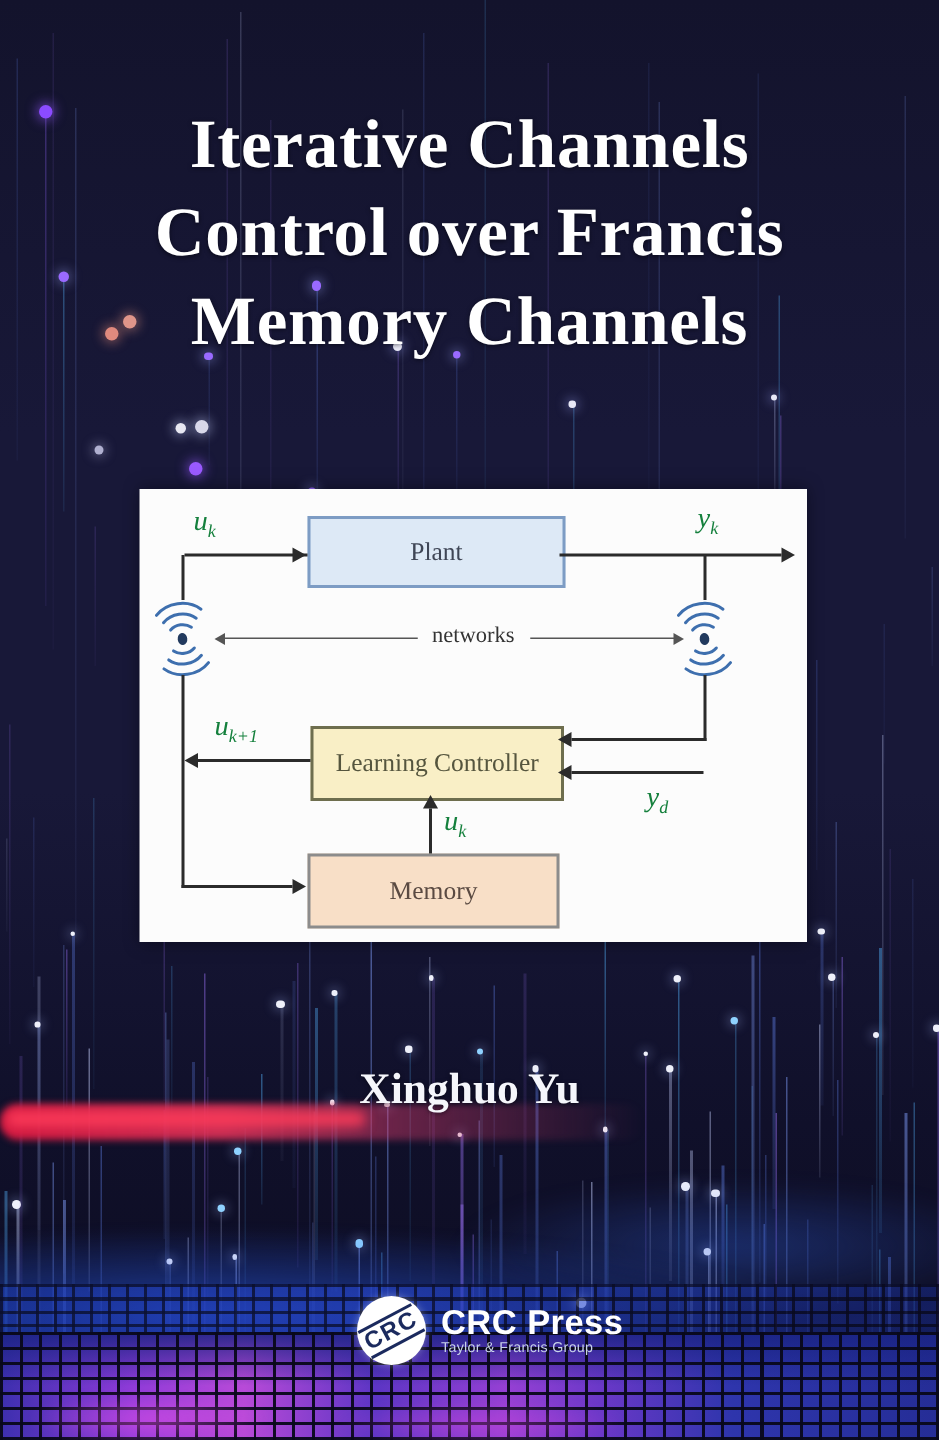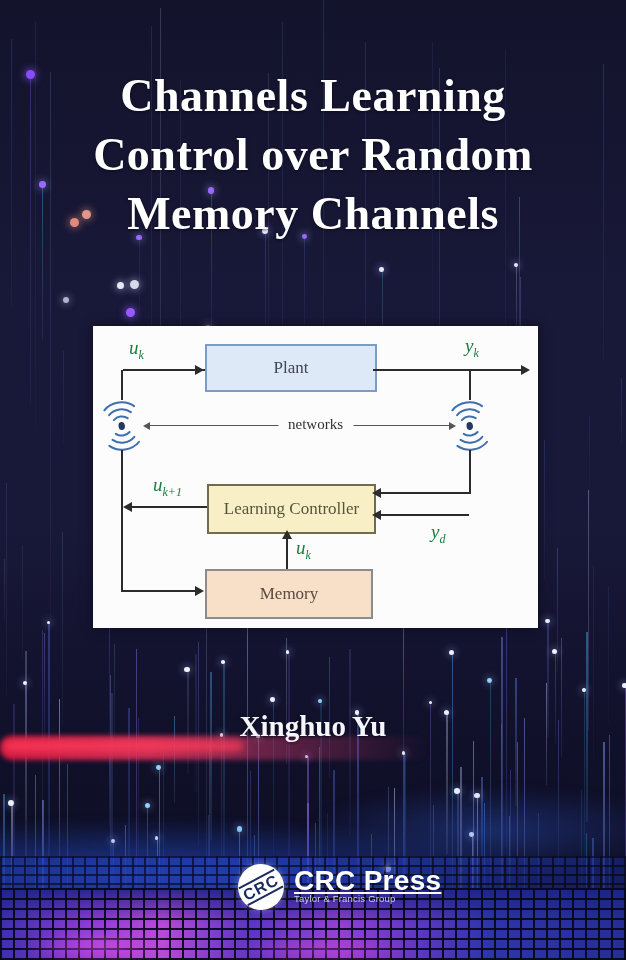--- a/index.html
+++ b/index.html
@@ -45,21 +45,21 @@
     text-shadow:0 1px 3px rgba(0,0,10,.6);}
 
   
   #publisher{position:absolute;left:238px;top:864px;z-index:7;display:flex;align-items:flex-start;}
   .crc-circle{width:46px;height:46px;border-radius:50%;background:#ffffff;
     display:flex;align-items:center;justify-content:center;box-shadow:0 0 6px rgba(255,255,255,.35);}
   .crc-rot{transform:rotate(-28deg);font-family:"Liberation Sans",sans-serif;font-weight:700;
     font-size:16px;color:#1b2a5e;letter-spacing:1px;border-top:2px solid #1b2a5e;border-bottom:2px solid #1b2a5e;
     padding:0 1px;line-height:17px;}
   .crc-text{margin-left:10px;padding-top:5px;font-family:"Liberation Sans",sans-serif;}
-  .crc-name{font-size:28px;font-weight:700;color:#ffffff;line-height:24px;letter-spacing:.3px;text-decoration:underline;}
+  .crc-name{font-size:23px;font-weight:700;color:#ffffff;line-height:24px;letter-spacing:.3px;}
   .crc-tagline{font-size:9.5px;color:#c8d2ea;line-height:12px;letter-spacing:.2px;}
 
   
   #panel{position:absolute;left:93px;top:326px;width:445px;height:302px;background:#fcfcfc;z-index:5;
     box-shadow:0 0 10px rgba(0,0,10,.5);}
   .dbox{position:absolute;display:flex;align-items:center;justify-content:center;
     font-size:17px;color:#3d3d33;}
   .box-plant{left:112px;top:18px;width:168px;height:44px;background:#dde9f6;border:2px solid #7d9cc4;color:#3f4656;}
   .box-controller{left:114px;top:158px;width:165px;height:46px;background:#f9efc6;border:2px solid #6e6e4e;color:#55553e;}
   .box-memory{left:112px;top:243px;width:164px;height:46px;background:#f8dfc7;border:2px solid #8c8c8c;color:#5a4a42;}
@@ -265,22 +265,22 @@
   <div class="glow-red-band"></div>
   <div class="glow-red-core"></div>
   <div class="glow-blue-a"></div>
   <div class="glow-blue-b"></div>
   <div class="tile-stripe"></div>
   <div class="tile-floor"></div>
   <div class="glow-magenta-a"></div>
   <div class="glow-magenta-b"></div>
 
   <div id="title">
-    <div class="tline">Channels Learning</div>
-    <div class="tline">Control over Random</div>
+    <div class="tline">Iterative Channels</div>
+    <div class="tline">Control over Francis</div>
     <div class="tline">Memory Channels</div>
   </div>
 
   <div id="panel">
 
     <div class="dbox box-controller">Learning Controller</div>
     <div class="dbox box-plant">Plant</div>
     <div class="dbox box-memory">Memory</div>
 
     <div class="hline" style="left:30px;top:43px;width:82px;"></div>
@@ -333,21 +333,21 @@
     <div class="ah ah-l" style="left:279px;top:184px;"></div>
     <div class="mlabel" style="left:338px;top:196px;"><span>y</span><sub>d</sub></div>
 
     <div class="netline" style="left:56px;top:99px;width:302px;"></div>
     <div class="ah ah-l-sm" style="left:50px;top:96px;"></div>
     <div class="ah ah-r-sm" style="left:356px;top:96px;"></div>
     <div class="netlabel">networks</div>
 
     <div class="hline" style="left:39px;top:180px;width:75px;"></div>
     <div class="ah ah-l" style="left:30px;top:176px;"></div>
-    <div class="mlabel" style="left:60px;top:149px;"><span>u</span><sub>k+1</sub></div>
+    <div class="mlabel" style="left:50px;top:149px;"><span>u</span><sub>k+1</sub></div>
 
     <div class="vline" style="left:193px;top:213px;height:30px;"></div>
     <div class="ah ah-u" style="left:189px;top:204px;"></div>
     <div class="mlabel" style="left:203px;top:212px;"><span>u</span><sub>k</sub></div>
   </div>
 
   <div id="authors">
     <div class="aline">Xinghuo Yu</div>
   </div>
 

